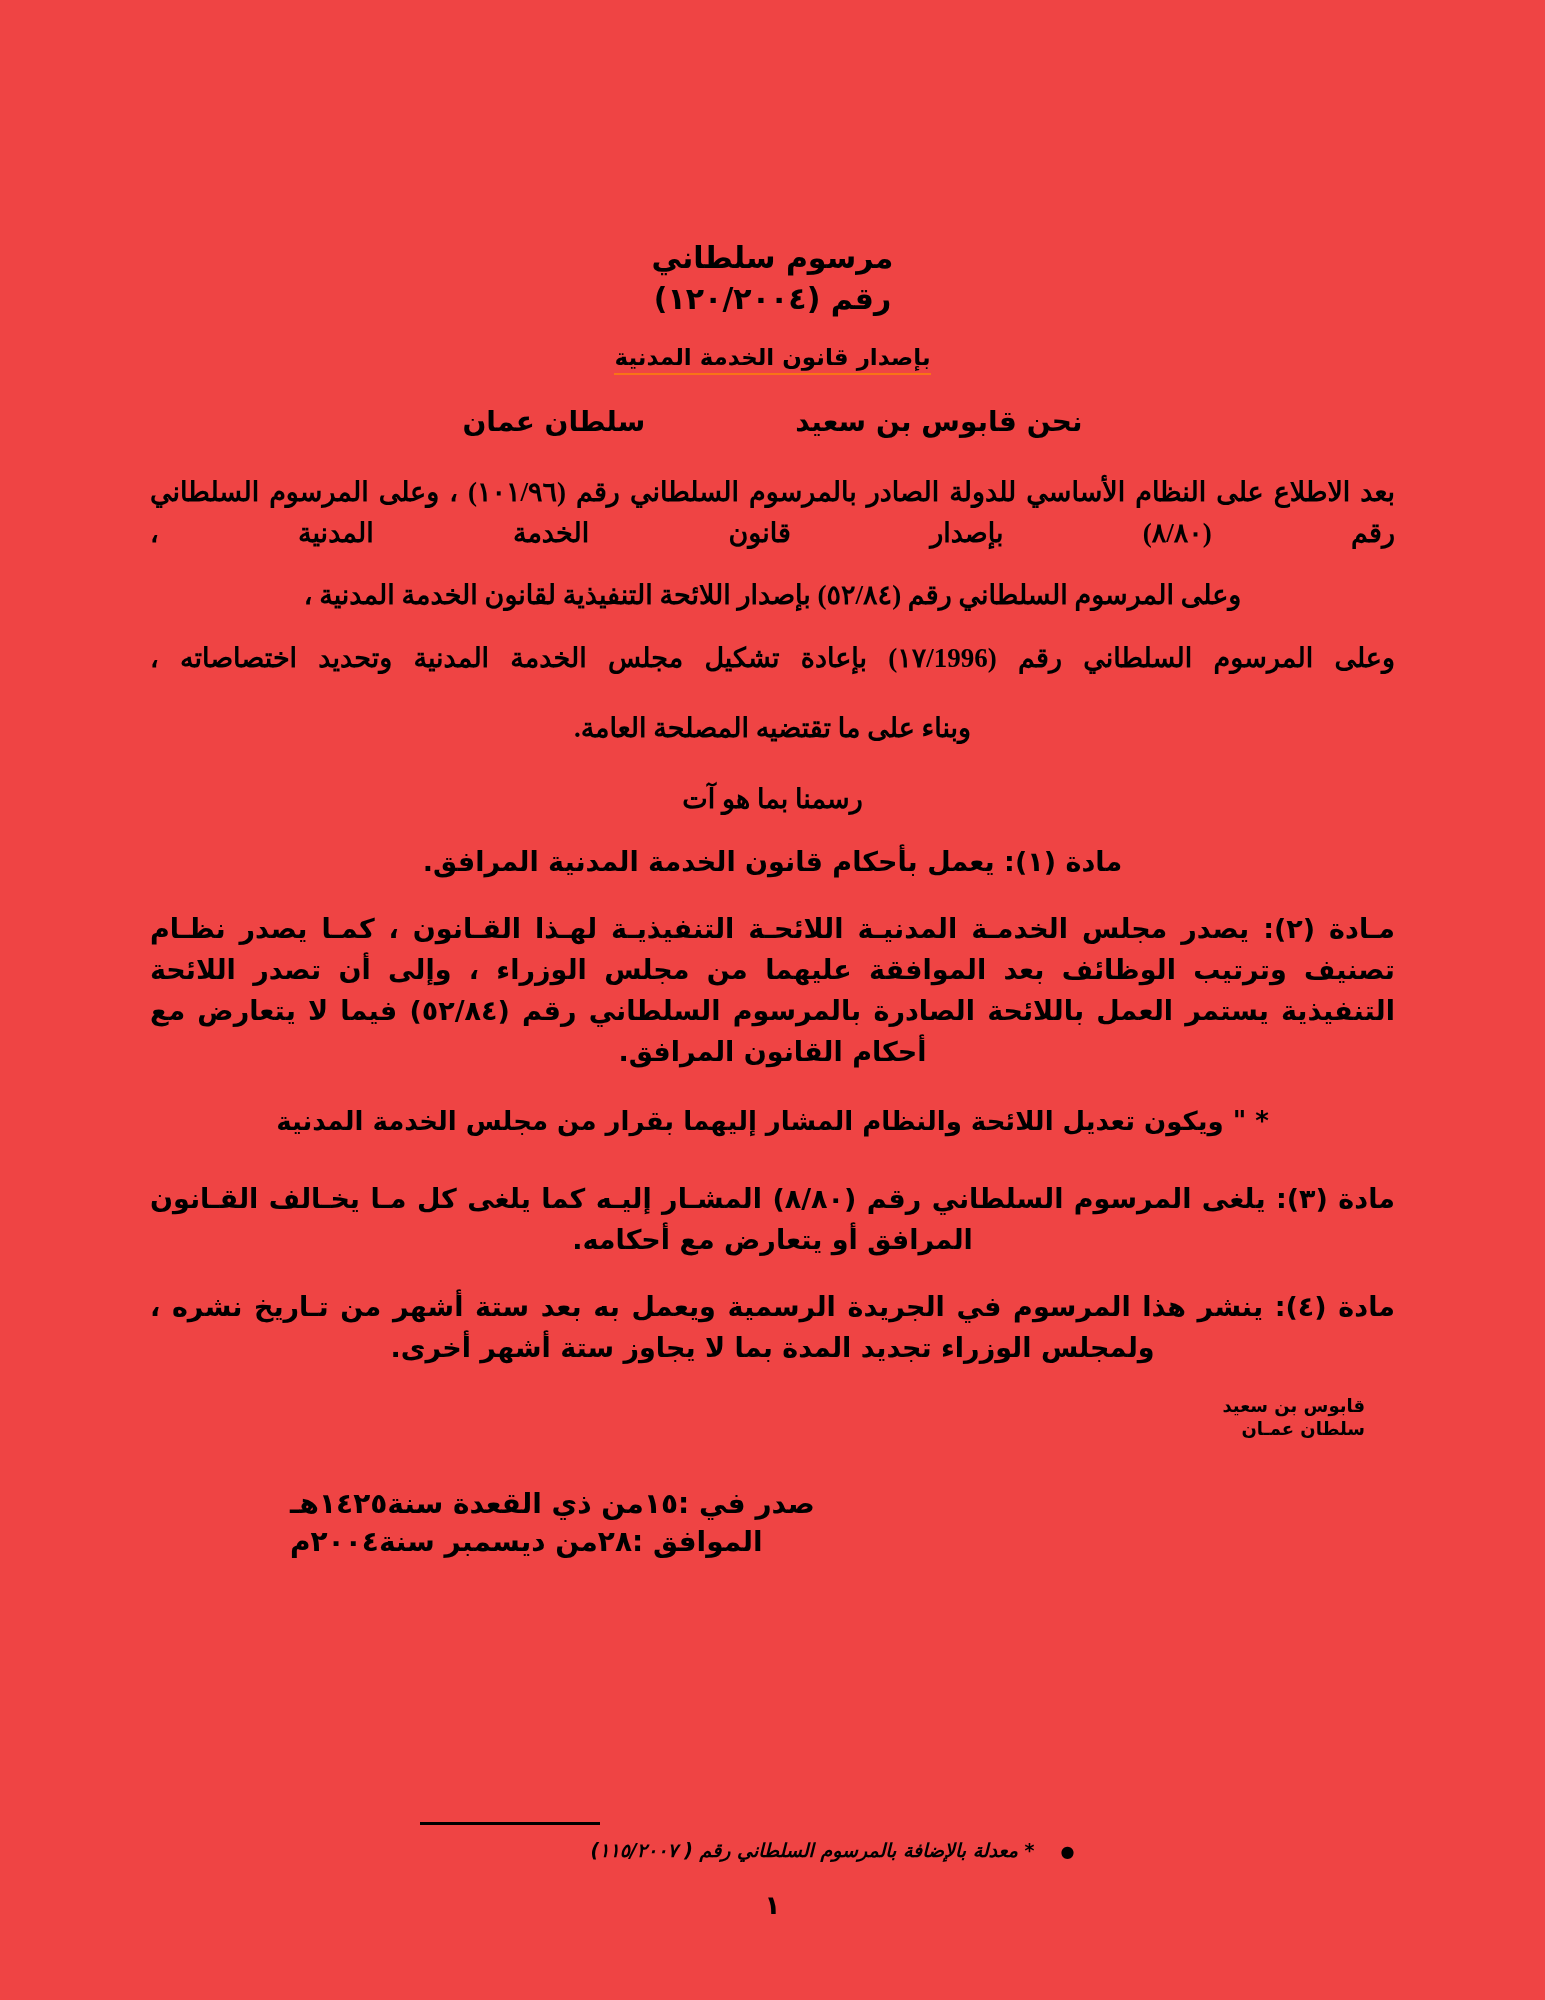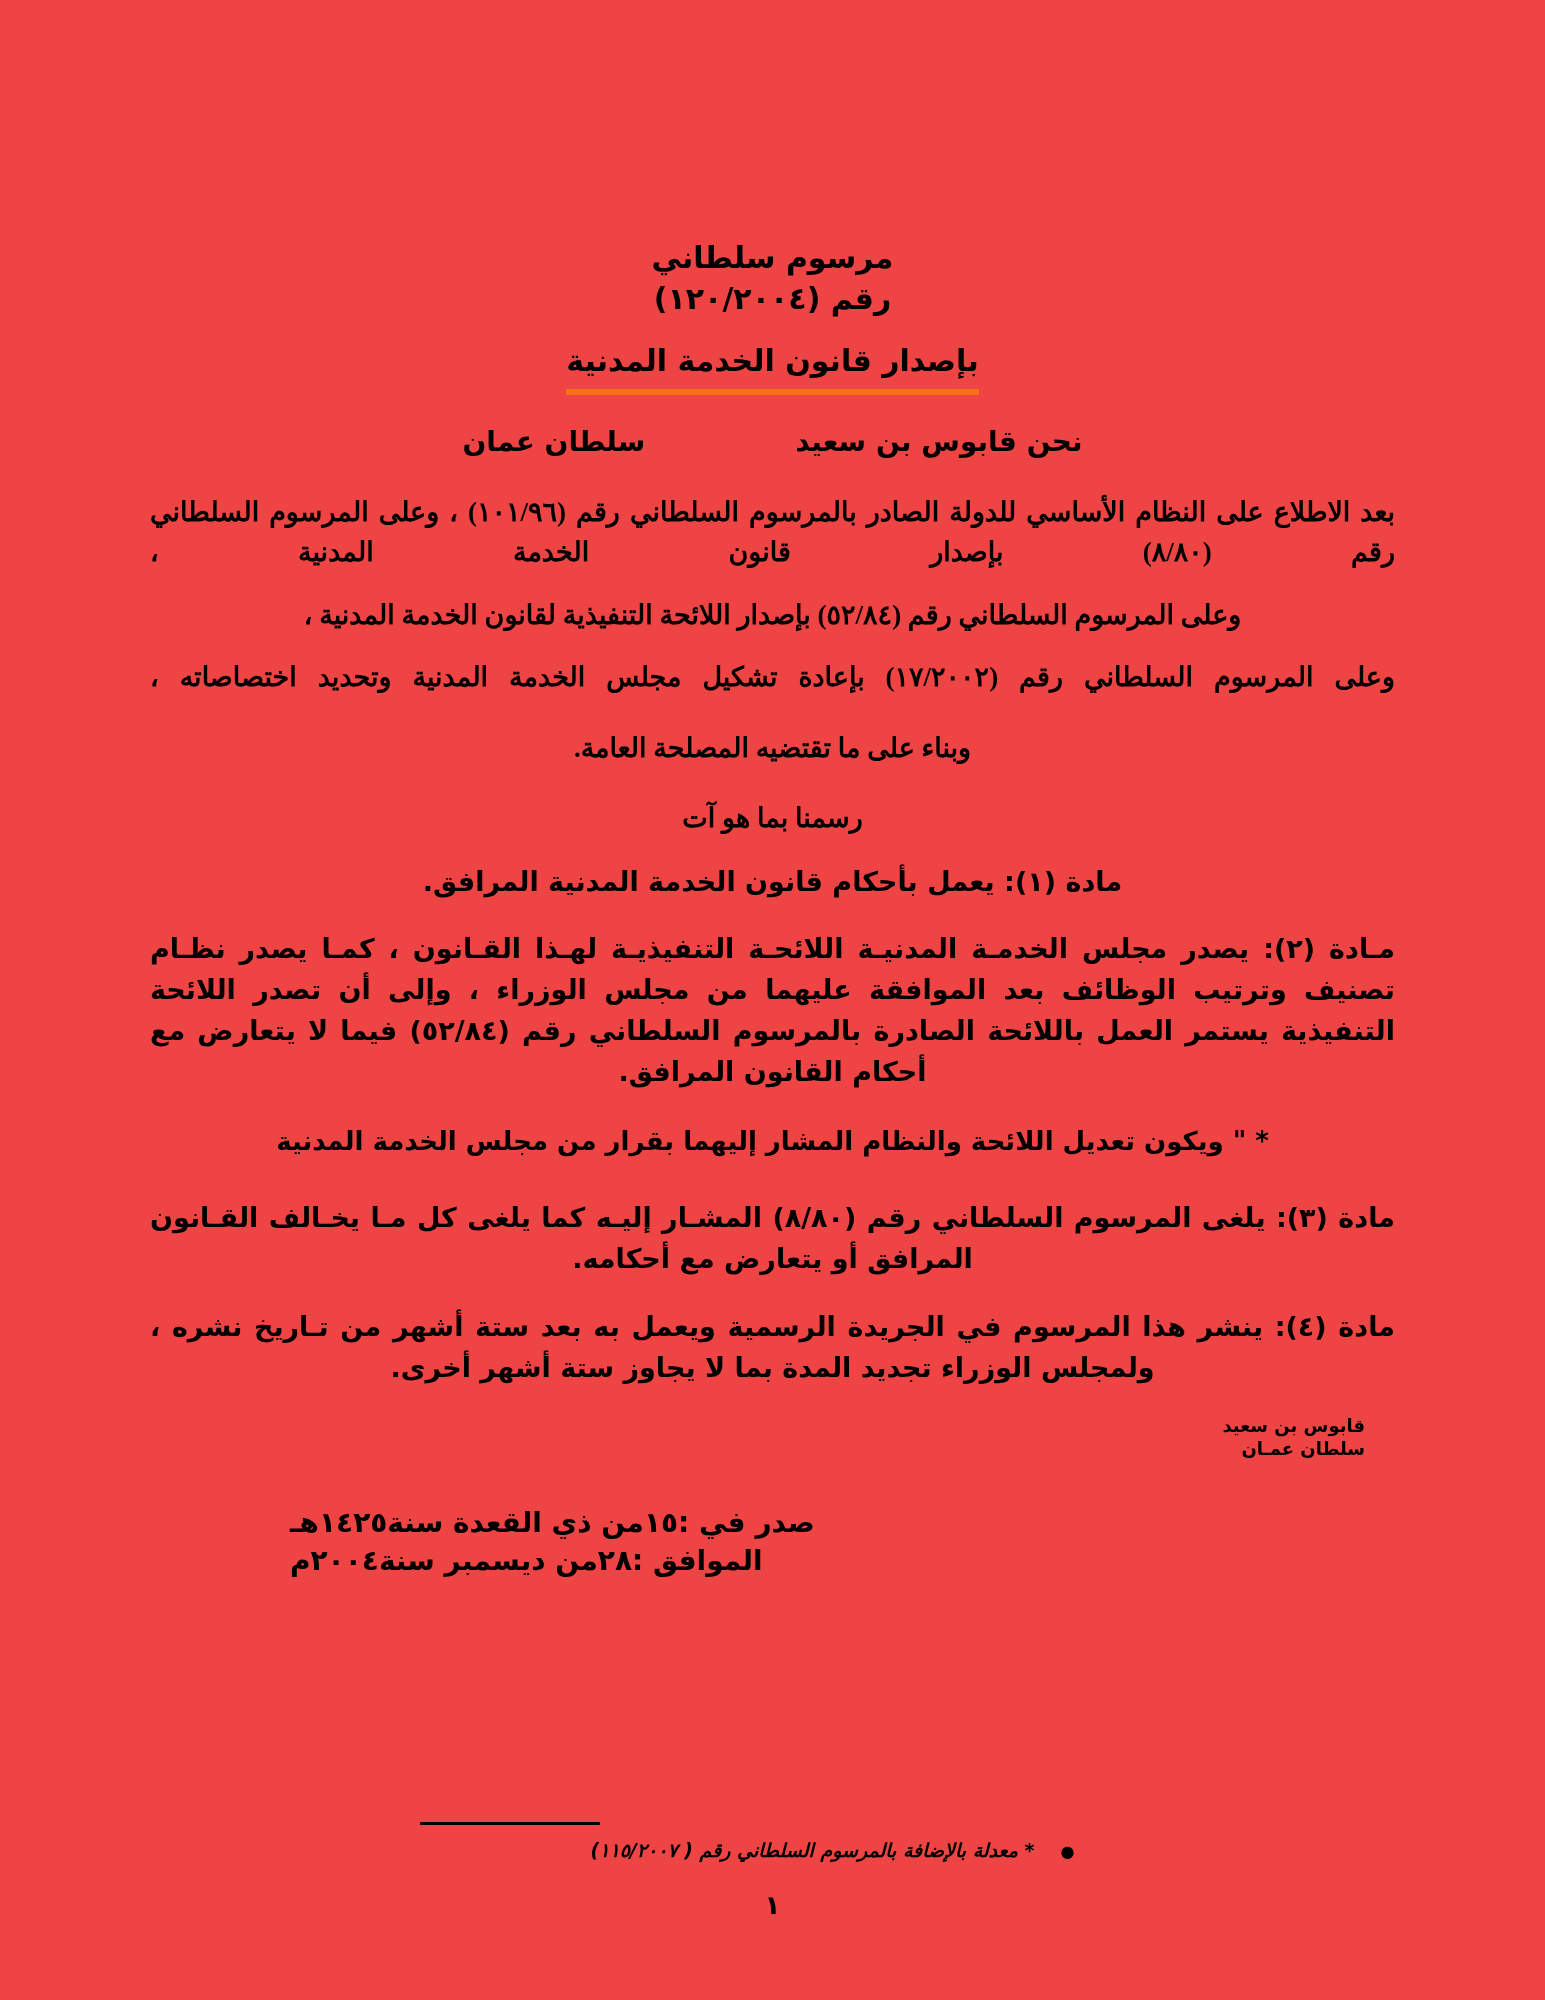--- a/index.html
+++ b/index.html
@@ -39,26 +39,26 @@
     font-size: 30px;
     font-weight: bold;
     letter-spacing: 0.5px;
   }
   .decree-number {
     font-size: 30px;
     font-weight: bold;
     margin-top: 4px;
   }
   .decree-subtitle {
-    font-size: 30px;
+    font-size: 23px;
     font-weight: bold;
     margin-top: 26px;
     display: inline-block;
-    border-bottom: 6px solid #f97316;
-    padding-bottom: 9px;
+    border-bottom: 2px solid #f97316;
+    padding-bottom: 2px;
   }
 
   
   .sultan-line {
     display: flex;
     flex-direction: row;
     justify-content: center;
     align-items: baseline;
     gap: 150px;
     margin-top: 30px;
@@ -194,21 +194,21 @@
     </div>
 
     <div class="sultan-line">
       <span>نحن قابوس بن سعيد</span>
       <span>سلطان عمان</span>
     </div>
 
     <div class="preamble">
       <p class="justify-both">بعد الاطلاع على النظام الأساسي للدولة الصادر بالمرسوم السلطاني رقم (١٠١/٩٦) ، وعلى المرسوم السلطاني رقم (٨/٨٠) بإصدار قانون الخدمة المدنية ،</p>
       <p class="centered">وعلى المرسوم السلطاني رقم (٥٢/٨٤) بإصدار اللائحة التنفيذية لقانون الخدمة المدنية ،</p>
-      <p class="justify-both">وعلى المرسوم السلطاني رقم (١٧/٢٠٠٢) بإعادة تشكيل مجلس الخدمة المدنية وتحديد اختصاصاته ،</p>
+      <p class="justify-both">وعلى المرسوم السلطاني رقم (١٧/1996) بإعادة تشكيل مجلس الخدمة المدنية وتحديد اختصاصاته ،</p>
       <p class="indent-center">وبناء على ما تقتضيه المصلحة العامة.</p>
       <p class="indent-center">رسمنا بما هو آت</p>
     </div>
 
     <div class="articles">
       <p class="article first">مادة (١): يعمل بأحكام قانون الخدمة المدنية المرافق.</p>
       <p class="article">مـادة (٢): يصدر مجلس الخدمـة المدنيـة اللائحـة التنفيذيـة لهـذا القـانون ، كمـا يصدر نظـام تصنيف وترتيب الوظائف بعد الموافقة عليهما من مجلس الوزراء ، وإلى أن تصدر اللائحة التنفيذية يستمر العمل باللائحة الصادرة بالمرسوم السلطاني رقم (٥٢/٨٤) فيما لا يتعارض مع أحكام القانون المرافق.</p>
       <p class="article-note">* " ويكون تعديل اللائحة والنظام المشار إليهما بقرار من مجلس الخدمة المدنية</p>
       <p class="article">مادة (٣): يلغى المرسوم السلطاني رقم (٨/٨٠) المشـار إليـه كما يلغى كل مـا يخـالف القـانون المرافق أو يتعارض مع أحكامه.</p>
       <p class="article">مادة (٤): ينشر هذا المرسوم في الجريدة الرسمية ويعمل به بعد ستة أشهر من تـاريخ نشره ، ولمجلس الوزراء تجديد المدة بما لا يجاوز ستة أشهر أخرى.</p>

